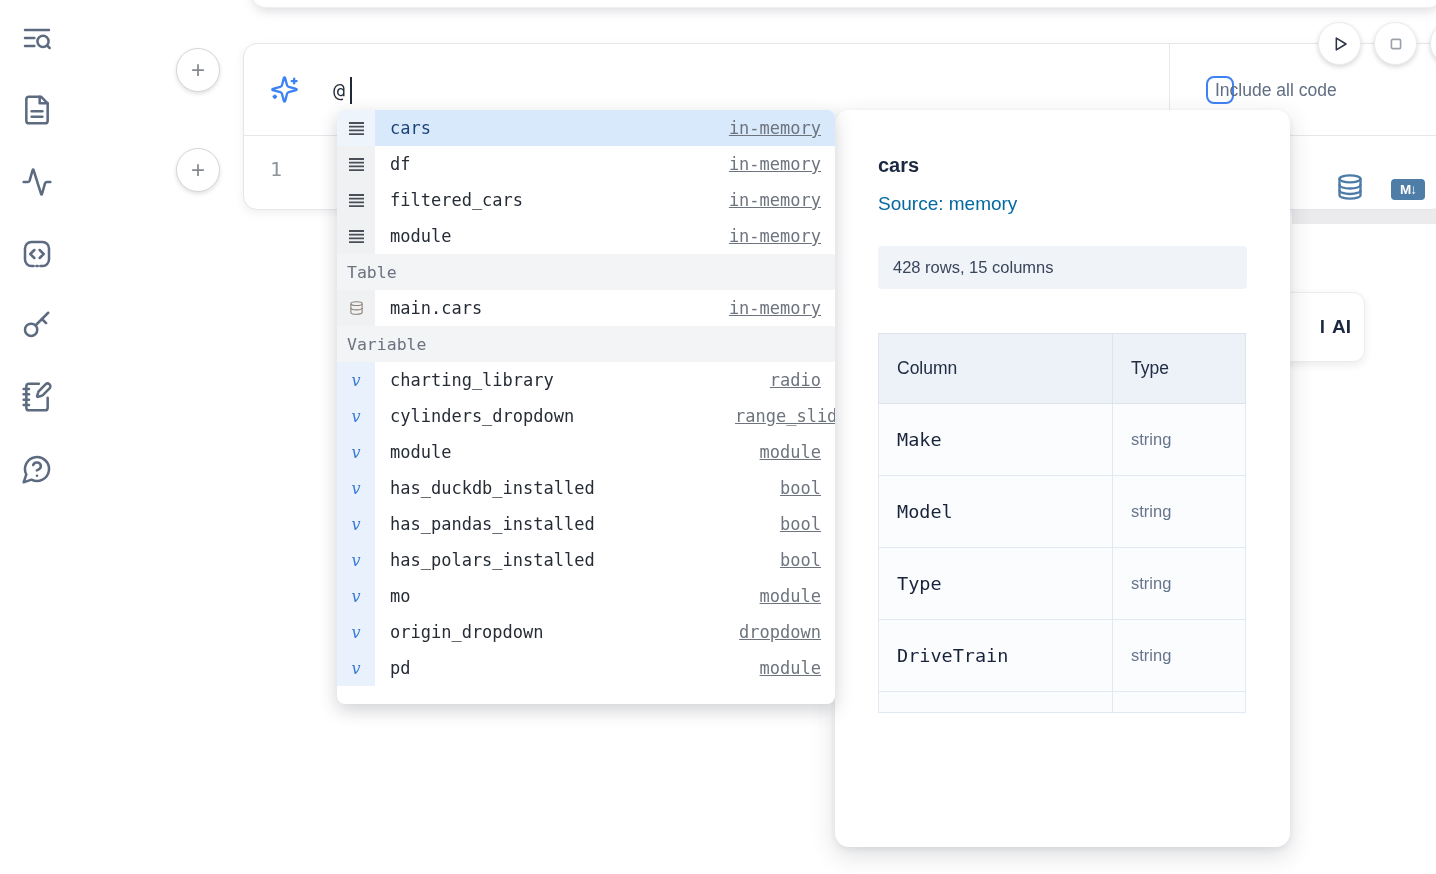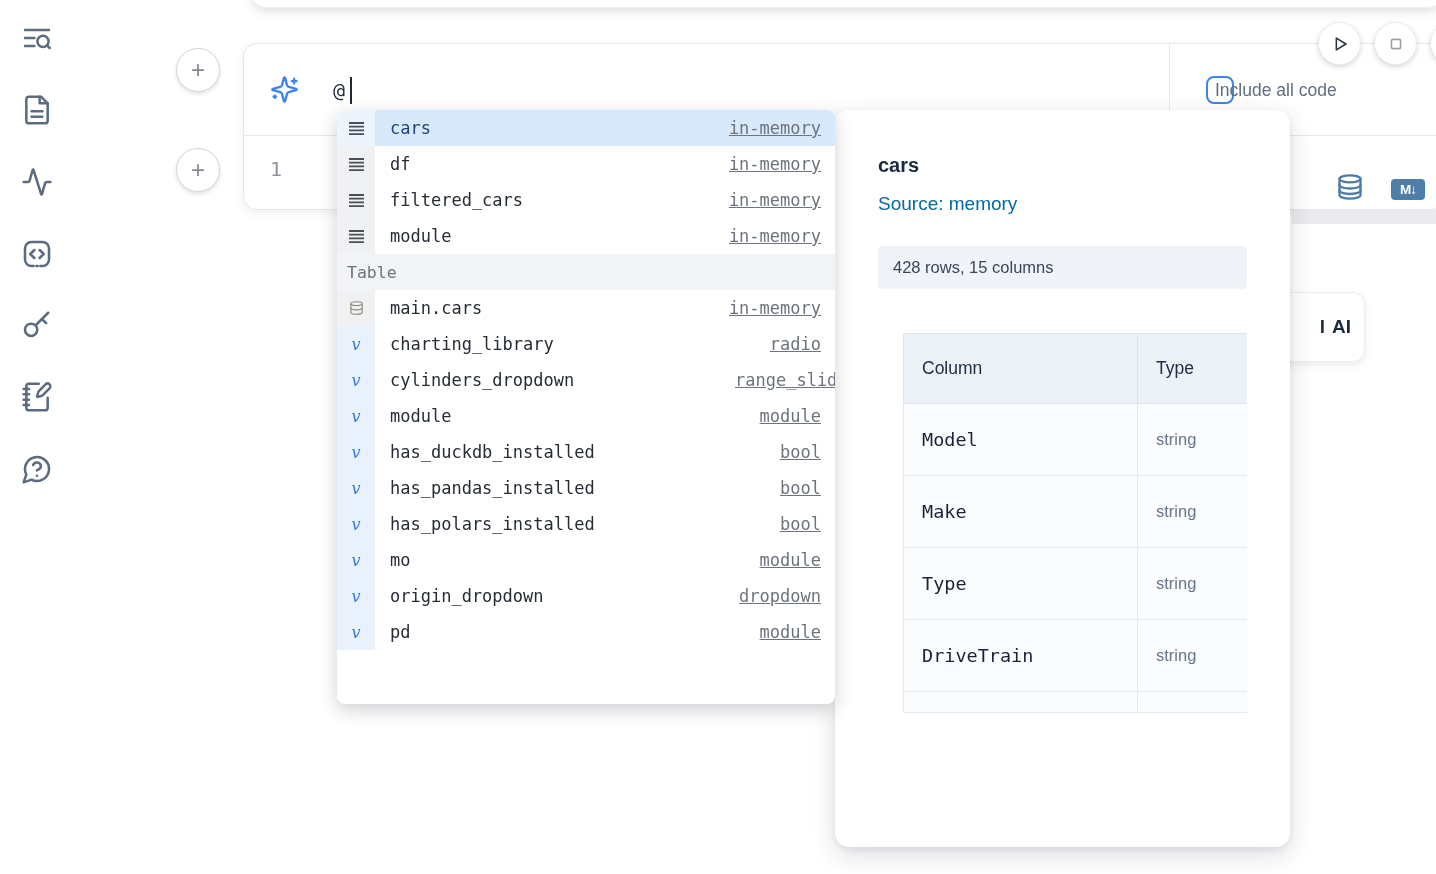--- a/index.html
+++ b/index.html
@@ -80,21 +80,21 @@
   .var-icon { font-family:"DejaVu Serif", serif; font-style:italic; font-size:16px; color:#3b7dd8; }
 
   
   .preview { position:absolute; left:835px; top:110px; width:455px; height:737px; background:#fff;
     border-radius:14px; box-shadow:0 8px 24px rgba(40,45,60,.16), 0 2px 6px rgba(40,45,60,.08);
     z-index:20; padding:44px 43px 0 43px; overflow:hidden; }
   .pv-title { font-size:20px; font-weight:bold; color:#1b2940; }
   .pv-source { margin-top:16px; font-size:19px; color:#0369a1; }
   .pv-stats { margin-top:31px; background:#f0f4f9; border-radius:4px; padding:12px 15px; font-size:16.5px; color:#39455a; }
   .pv-table-wrap { margin-top:44px; max-height:464px; overflow:hidden; }
-  table.pv-table { border-collapse:collapse; width:368px;margin-left:25px; }
+  table.pv-table { border-collapse:collapse; width:368px; }
   .pv-table th { background:#edf1f8; border:1px solid #dde4ed; text-align:left; font-weight:normal;
     font-size:17.5px; color:#222e44; padding:24px 10px 24px 18px; }
   .pv-table th:first-child { width:234px; }
   .pv-table td { background:#fbfcfd; border:1px solid #e3e9f1; padding:25px 10px 25px 18px; }
   .pv-table td.col-name { font-family:"DejaVu Sans Mono", monospace; font-size:18.5px; color:#18233b; }
   .pv-table td.col-type { font-size:16.5px; color:#66758b; }
   .pv-table tr.partial td { padding:10px; }
 </style>
 </head>
 <body>
@@ -277,20 +277,21 @@
             <ellipse cx="12" cy="5" rx="9" ry="3"></ellipse>
             <path d="M3 5v14a9 3 0 0 0 18 0V5"></path>
             <path d="M3 12a9 3 0 0 0 18 0"></path>
           </svg>
         </span>
         <span class="ac-body">
           <span class="ac-name">main.cars</span>
           <span class="ac-type">in-memory</span>
         </span>
       </div>
+      <div class="ac-header">Variable</div>
       <div class="ac-item kind-variable">
         <span class="ac-gutter">
           <span class="var-icon">v</span>
         </span>
         <span class="ac-body">
           <span class="ac-name">charting_library</span>
           <span class="ac-type">radio</span>
         </span>
       </div>
       <div class="ac-item kind-variable">
@@ -374,25 +375,25 @@
     <div class="pv-table-wrap">
       <table class="pv-table" id="pv-table">
           <thead>
             <tr>
               <th>Column</th>
               <th>Type</th>
             </tr>
           </thead>
           <tbody>
             <tr>
+              <td class="col-name">Make</td>
+              <td class="col-type">string</td>
+            </tr>
+            <tr>
               <td class="col-name">Model</td>
-              <td class="col-type">string</td>
-            </tr>
-            <tr>
-              <td class="col-name">Make</td>
               <td class="col-type">string</td>
             </tr>
             <tr>
               <td class="col-name">Type</td>
               <td class="col-type">string</td>
             </tr>
             <tr>
               <td class="col-name">DriveTrain</td>
               <td class="col-type">string</td>
             </tr>

